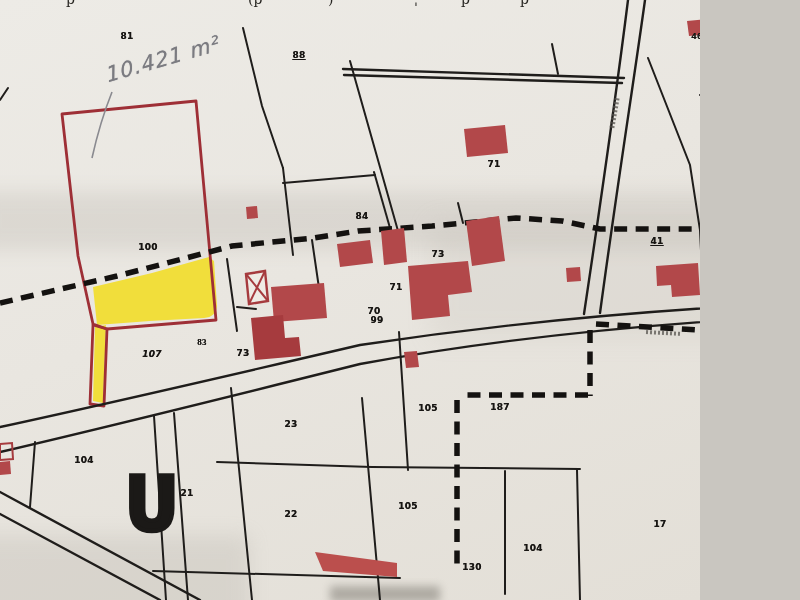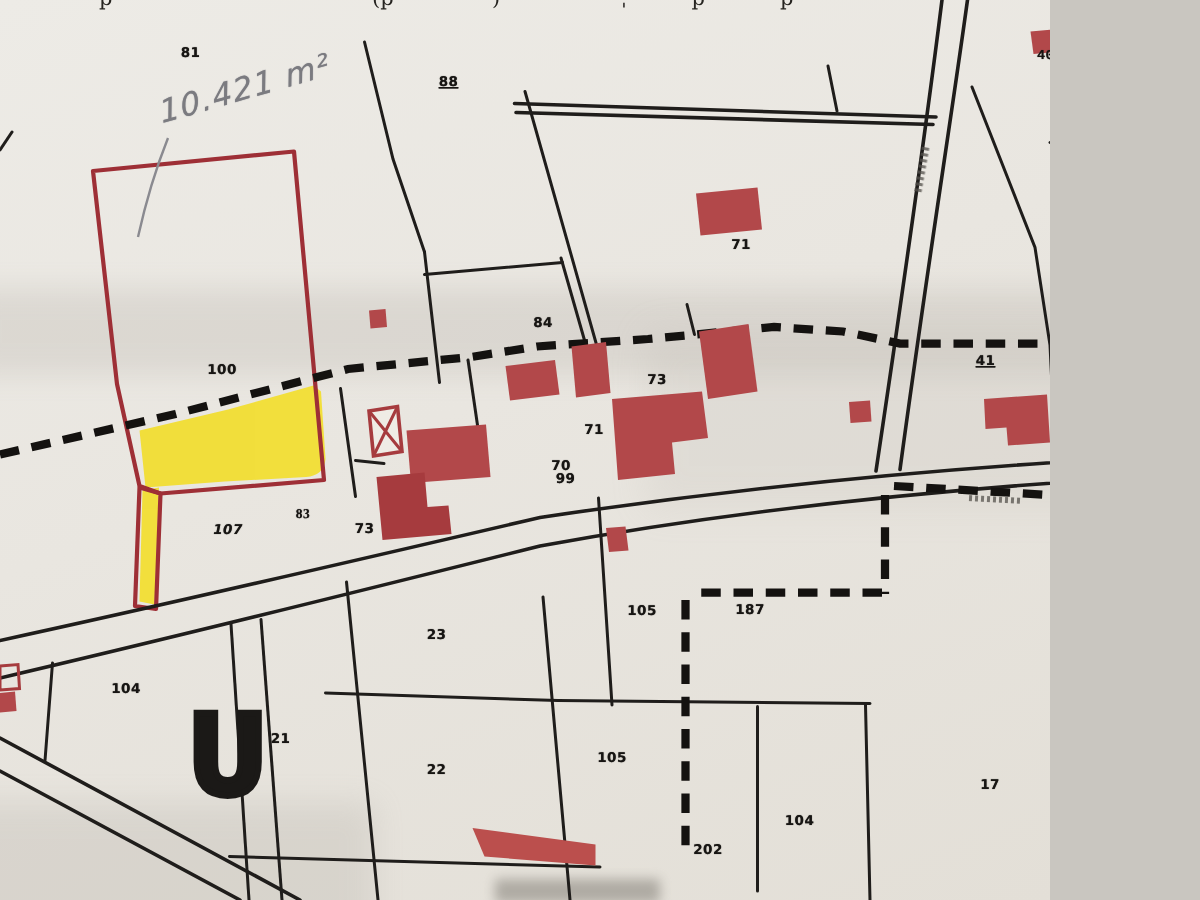--- a/index.html
+++ b/index.html
@@ -160,21 +160,21 @@
       <span class="plabel" style="left: 152px; top: 354px; font-style: italic;">107</span>
       <span class="plabel" style="left: 202px; top: 342px; font-family: Liberation Serif, serif;">83</span>
       <span class="plabel" style="left: 243px; top: 353px;">73</span>
       <span class="plabel" style="left: 291px; top: 424px;">23</span>
       <span class="plabel" style="left: 84px; top: 460px;">104</span>
       <span class="plabel" style="left: 187px; top: 493px;">21</span>
       <span class="plabel" style="left: 291px; top: 502px; margin-top: 12px;">22</span>
       <span class="plabel" style="left: 428px; top: 408px;">105</span>
       <span class="plabel" style="left: 500px; top: 407px;">187</span>
       <span class="plabel" style="left: 408px; top: 506px;">105</span>
-      <span class="plabel" style="left: 472px; top: 567px;">202</span>
+      <span class="plabel" style="left: 472px; top: 567px;">130</span>
       <span class="plabel" style="left: 533px; top: 548px;">104</span>
       <span class="plabel" style="left: 660px; top: 524px;">17</span>
       <span class="plabel" style="left: 782px; top: 414px;">29</span>
     </div>
 
   <div id="handwriting">10.421 m²</div>
   <div id="u-mark">U</div>
 
   <div class="street-smudge" id="street-smudge-vertical"></div>
   <div class="street-smudge" id="street-smudge-horizontal"></div>

